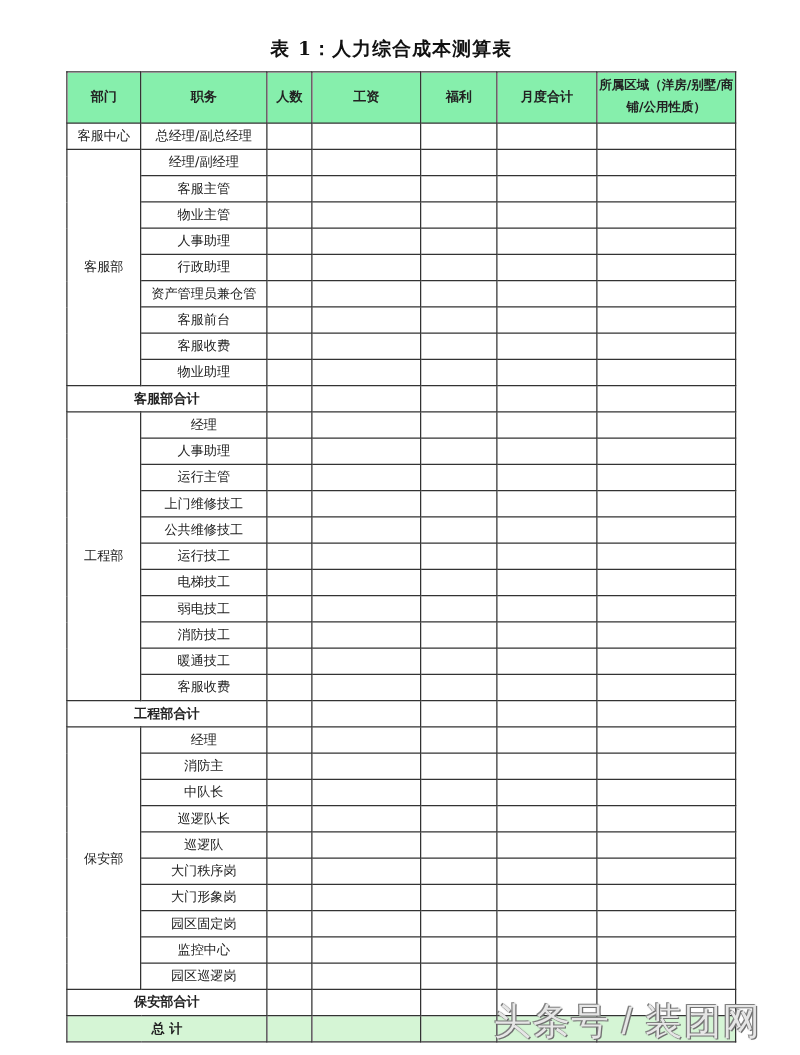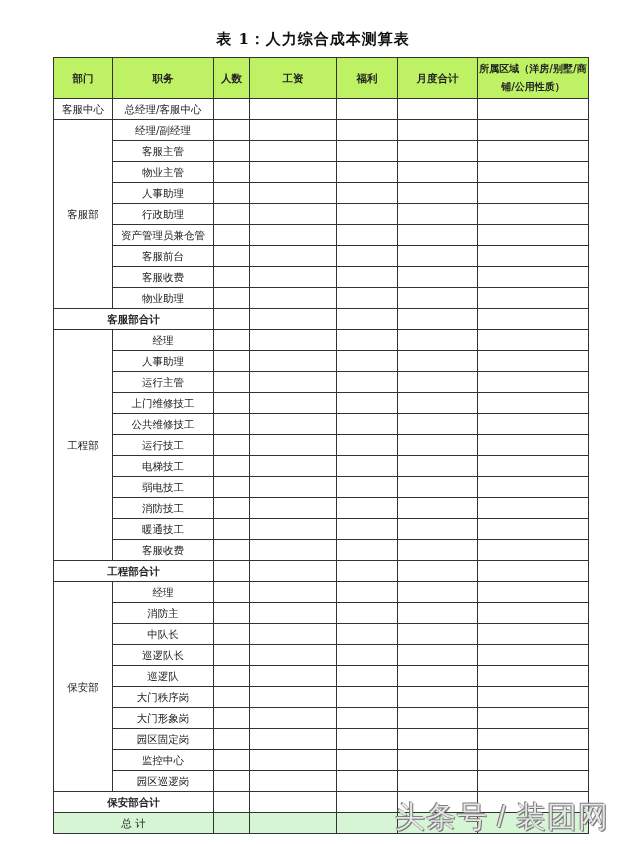--- a/index.html
+++ b/index.html
@@ -1,23 +1,23 @@
 <!DOCTYPE html>
 <html><head>
 <meta charset="utf-8">
 <style>
   html,body{margin:0;padding:0;background:#fff;}
   body{width:640px;height:844px;position:relative;overflow:hidden;font-family:"DejaVu Sans","Liberation Sans",sans-serif;color:#222;}
   .title{position:absolute;left:0;top:30px;width:584px;text-align:center;font-family:"DejaVu Serif","Liberation Serif",serif;font-weight:bold;font-size:15px;letter-spacing:1px;color:#111;padding-left:42px;box-sizing:border-box;}
   table{position:absolute;left:53px;top:57px;border-collapse:collapse;table-layout:fixed;}
   td,th{border:1px solid #333;font-size:10.5px;text-align:center;padding:0;height:20px;line-height:20px;white-space:nowrap;overflow:hidden;}
-  th{background:#bef264;font-weight:bold;height:40px;line-height:16px;font-size:10.5px;}
+  th{background:#86efac;font-weight:bold;height:40px;line-height:16px;font-size:10.5px;}
   th.wrap{white-space:normal;line-height:18px;font-size:10px;}
   tr.sub td{font-weight:bold;margin-top:16px;}
-  tr.total td{background:#d5f5d5;font-weight:normal;}
+  tr.total td{background:#d5f5d5;font-weight:bold;}
   .watermark{position:absolute;left:395px;top:797px;font-size:30px;color:rgba(255,255,255,0.85);text-shadow:0 0 1px #555,1px 1px 0 #777,-1px -1px 0 #888;letter-spacing:1px;font-family:Liberation Sans, sans-serif;}
 </style>
 </head>
 <body>
 
 <div class="title">表 1：人力综合成本测算表</div>
 
 <table>
   <colgroup>
     <col style="width:59px">
@@ -35,21 +35,21 @@
       <th>人数</th>
       <th>工资</th>
       <th>福利</th>
       <th>月度合计</th>
       <th class="wrap">所属区域（洋房/别墅/商铺/公用性质）</th>
     </tr>
   </thead>
   <tbody id="tbody">
       <tr>
         <td rowspan="1">客服中心</td>
-        <td>总经理/客服中心</td>
+        <td>总经理/副总经理</td>
         <td></td>
         <td></td>
         <td></td>
         <td></td>
         <td></td>
       </tr>
       <tr>
         <td rowspan="9">客服部</td>
         <td>经理/副经理</td>
         <td></td>

